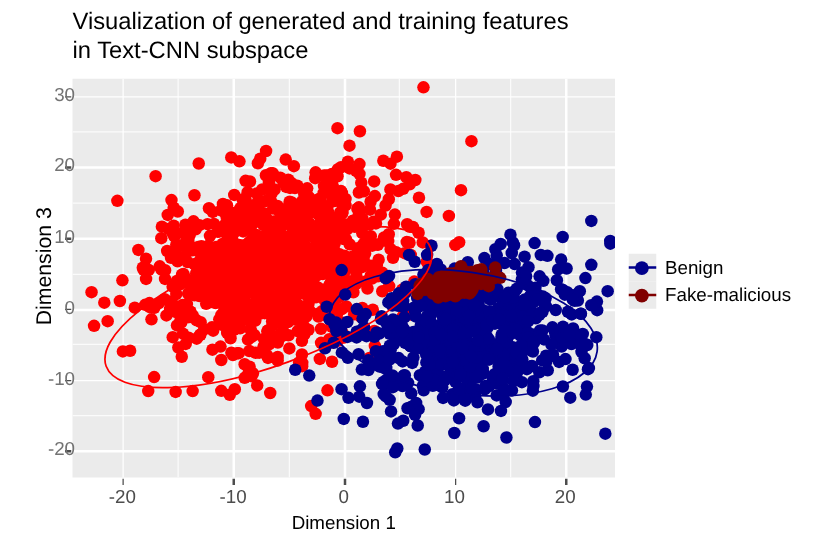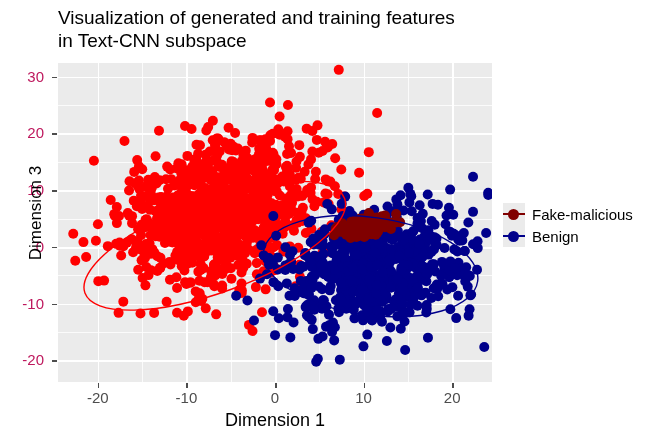--- a/index.html
+++ b/index.html
@@ -68,32 +68,32 @@
     position: absolute;
     font-size: 15px;
     color: #4D4D4D;
     text-align: center;
     width: 46px;
     top: 389px;
   }
   .tick-label-y {
     position: absolute;
     font-size: 15px;
-    color: #be185d;
+    color: #737373;
     text-align: right;
     width: 42px;
-    left: 2px;
+    left: 18px;
   }
   #xlab {
     position: absolute;
     left: 58px;
     width: 434px;
     top: 410px;
     text-align: center;
-    font-size: 18px;
+    font-size: 15px;
     color: #000000;
   }
   #ylab {
     position: absolute;
     left: -84px;
     top: 203px;
     width: 240px;
     text-align: center;
     font-size: 17px;
     color: #000000;
@@ -2218,25 +2218,25 @@
     <div class="tick-mark-y" style="top: 76.6228px;"></div>
     <div class="tick-label-y" style="top: 67.6228px;">30</div>
   </div>
 
 <div id="xlab">Dimension 1</div>
 <div id="ylab">Dimension 3</div>
 
 <div id="legend">
   <div class="legend-row">
     <span class="legend-key">
+      <span class="keyline" style="background:#00008B"></span>
+      <span class="keydot" style="background:#00008B"></span>
+    </span>
+    <span class="legend-label">Benign</span>
+  </div>
+  <div class="legend-row">
+    <span class="legend-key">
       <span class="keyline" style="background:#800000"></span>
       <span class="keydot" style="background:#800000"></span>
     </span>
     <span class="legend-label">Fake-malicious</span>
   </div>
-  <div class="legend-row">
-    <span class="legend-key">
-      <span class="keyline" style="background:#00008B"></span>
-      <span class="keydot" style="background:#00008B"></span>
-    </span>
-    <span class="legend-label">Benign</span>
-  </div>
 </div>
 
 </body></html>

